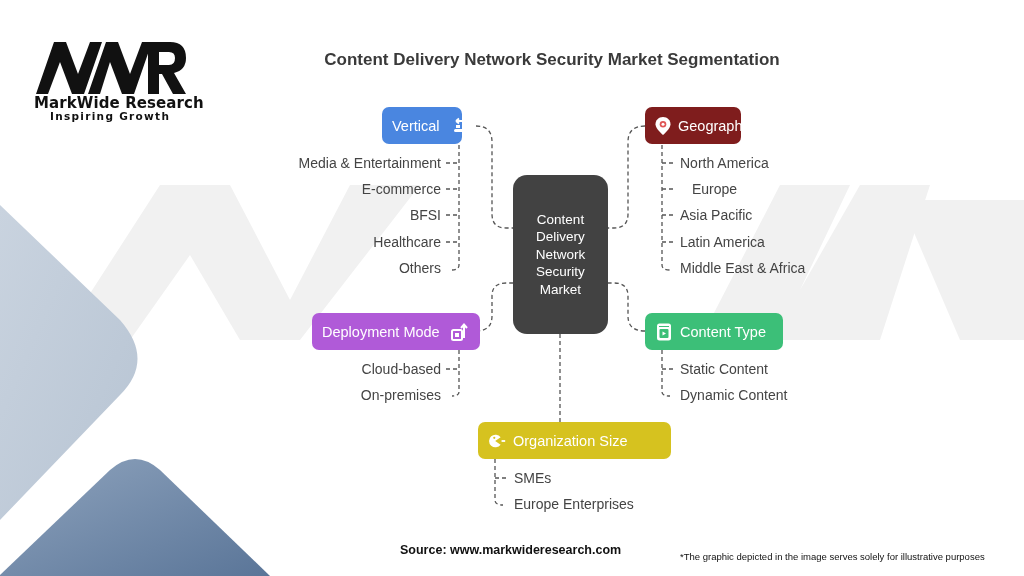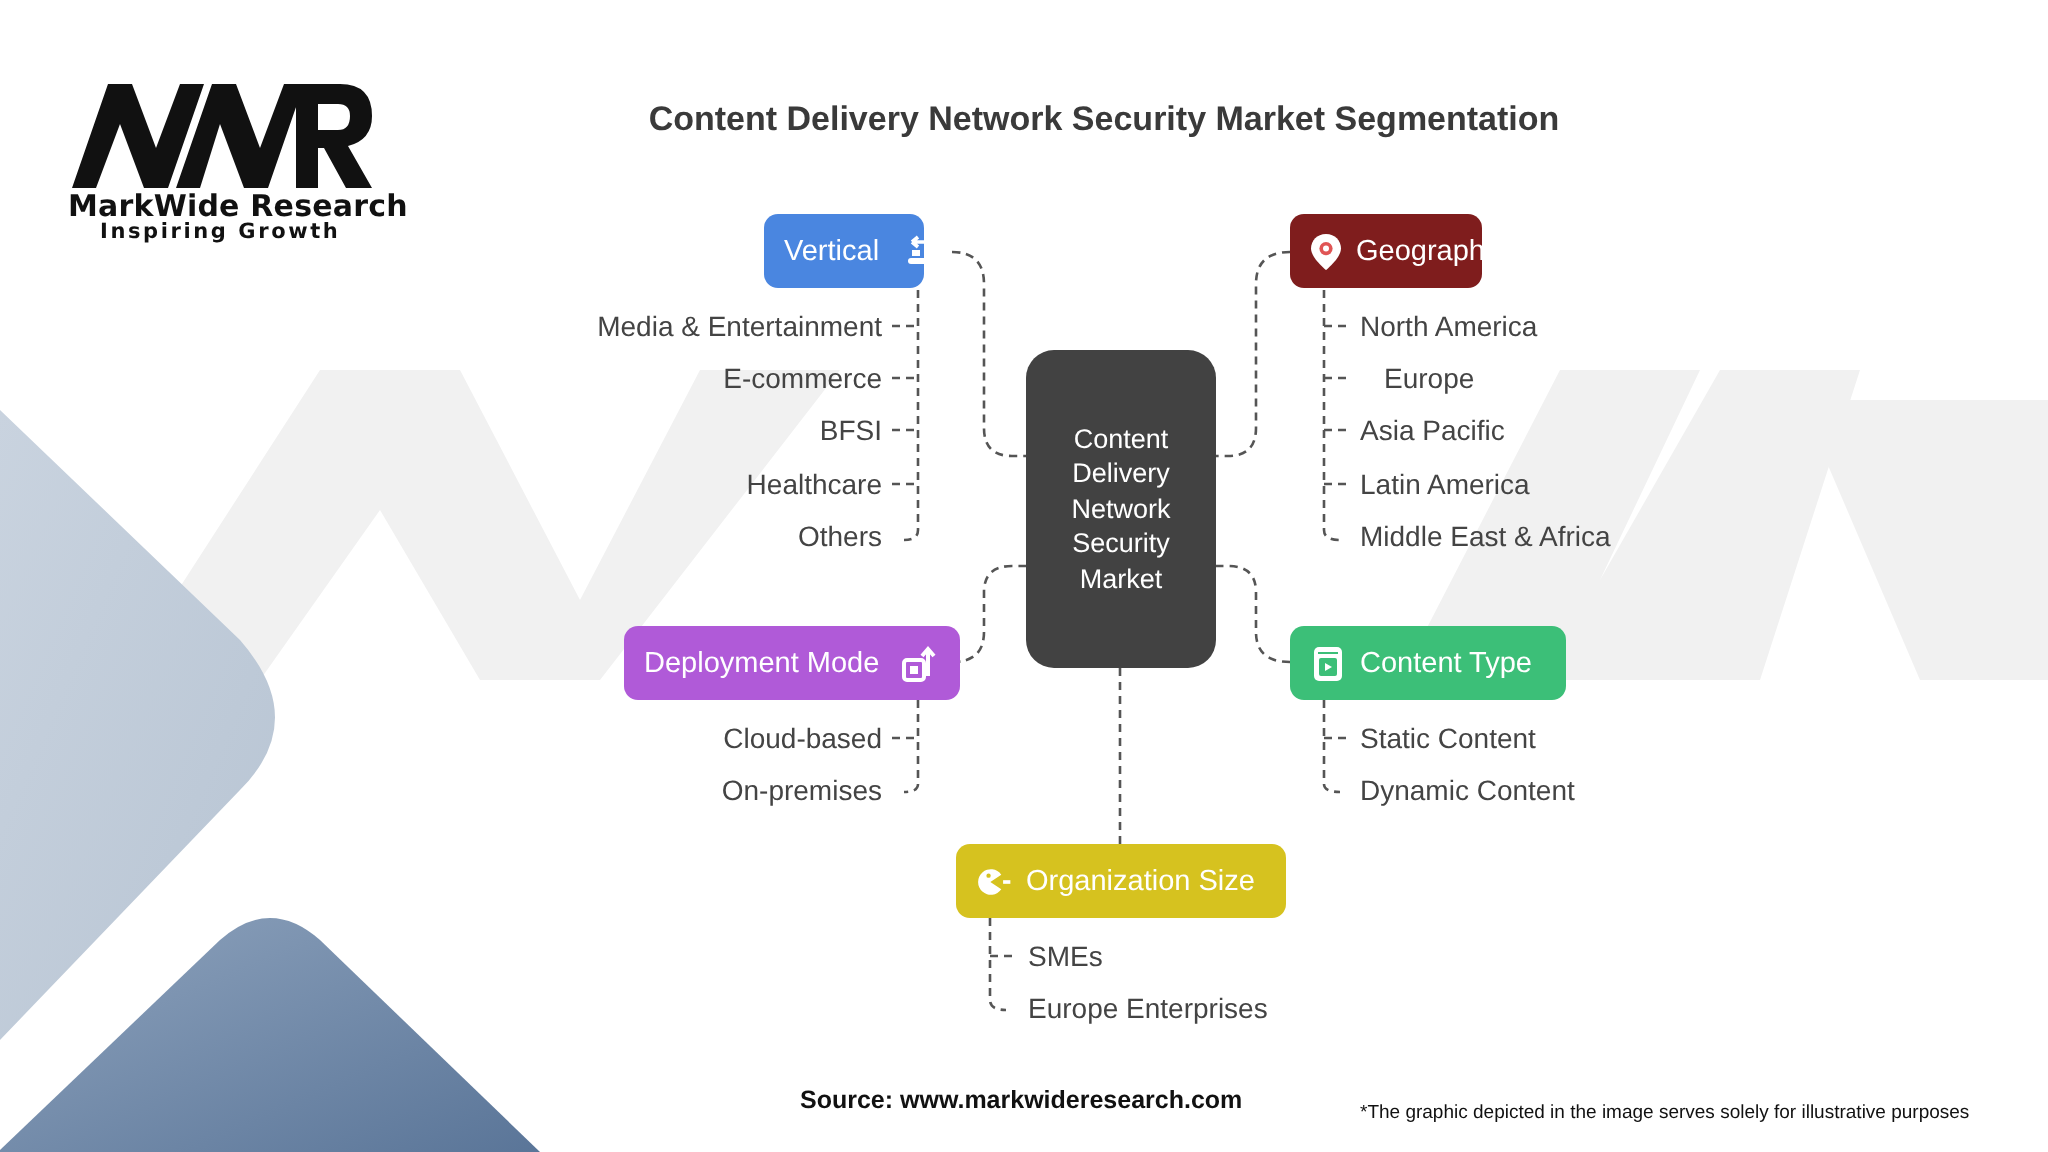--- a/index.html
+++ b/index.html
@@ -148,21 +148,21 @@
         <rect x="4.5" y="7" width="9" height="9" rx="1" fill="#3cbf78"></rect>
         <path d="M7.5,9.5 L11,11.5 L7.5,13.5 Z" fill="#fff"></path>
         <path d="M4,4.5 L14,4.5" stroke="#3cbf78" stroke-width="1"></path>
       </svg>
   </span>
   <span class="lbl">Content Type</span>
 </div>
 <div class="item" style="left:680px;top:361px;">Static Content</div>
 <div class="item" style="left:680px;top:387px;">Dynamic Content</div>
 
-<div class="pill" style="left:478px;top:422px;width:165px;background:#d6c21f;padding-left:9px;">
+<div class="pill" style="left:478px;top:422px;width:193px;background:#d6c21f;padding-left:9px;">
   <span class="ic" style="margin-right:6px;">
     <svg width="22" height="18" viewBox="0 0 22 18">
         <path d="M9,9 L15,5 A7,7 0 1,0 15,13 Z" fill="#fff"></path>
         <circle cx="8" cy="5.5" r="1.2" fill="#d6c21f"></circle>
         <rect x="16" y="8" width="4" height="2" fill="#fff"></rect>
       </svg>
   </span>
   <span class="lbl">Organization Size</span>
 </div>
 <div class="item" style="left:514px;top:470px;">SMEs</div>

